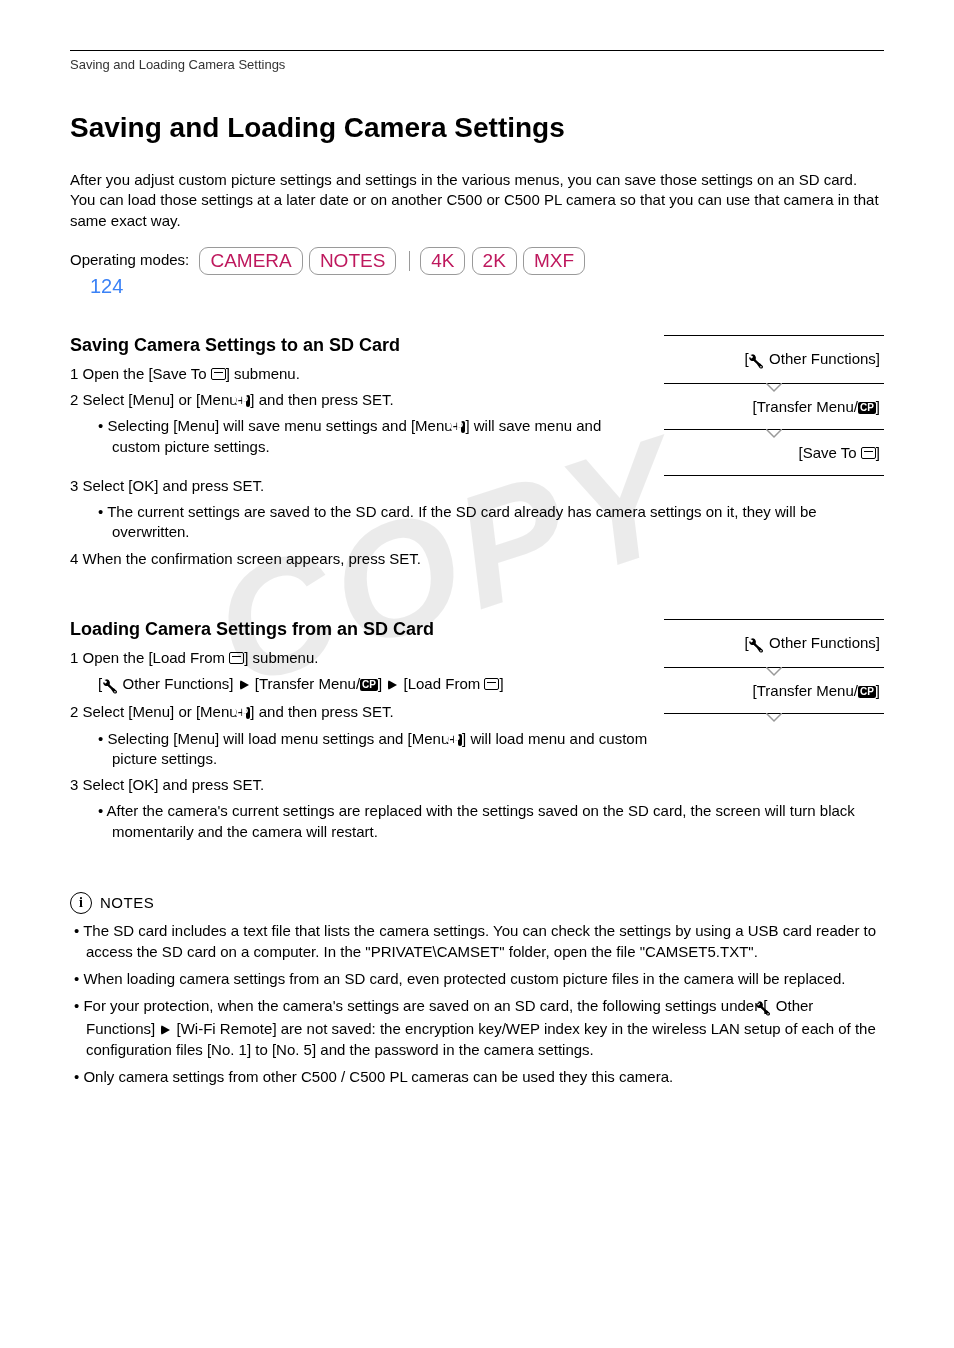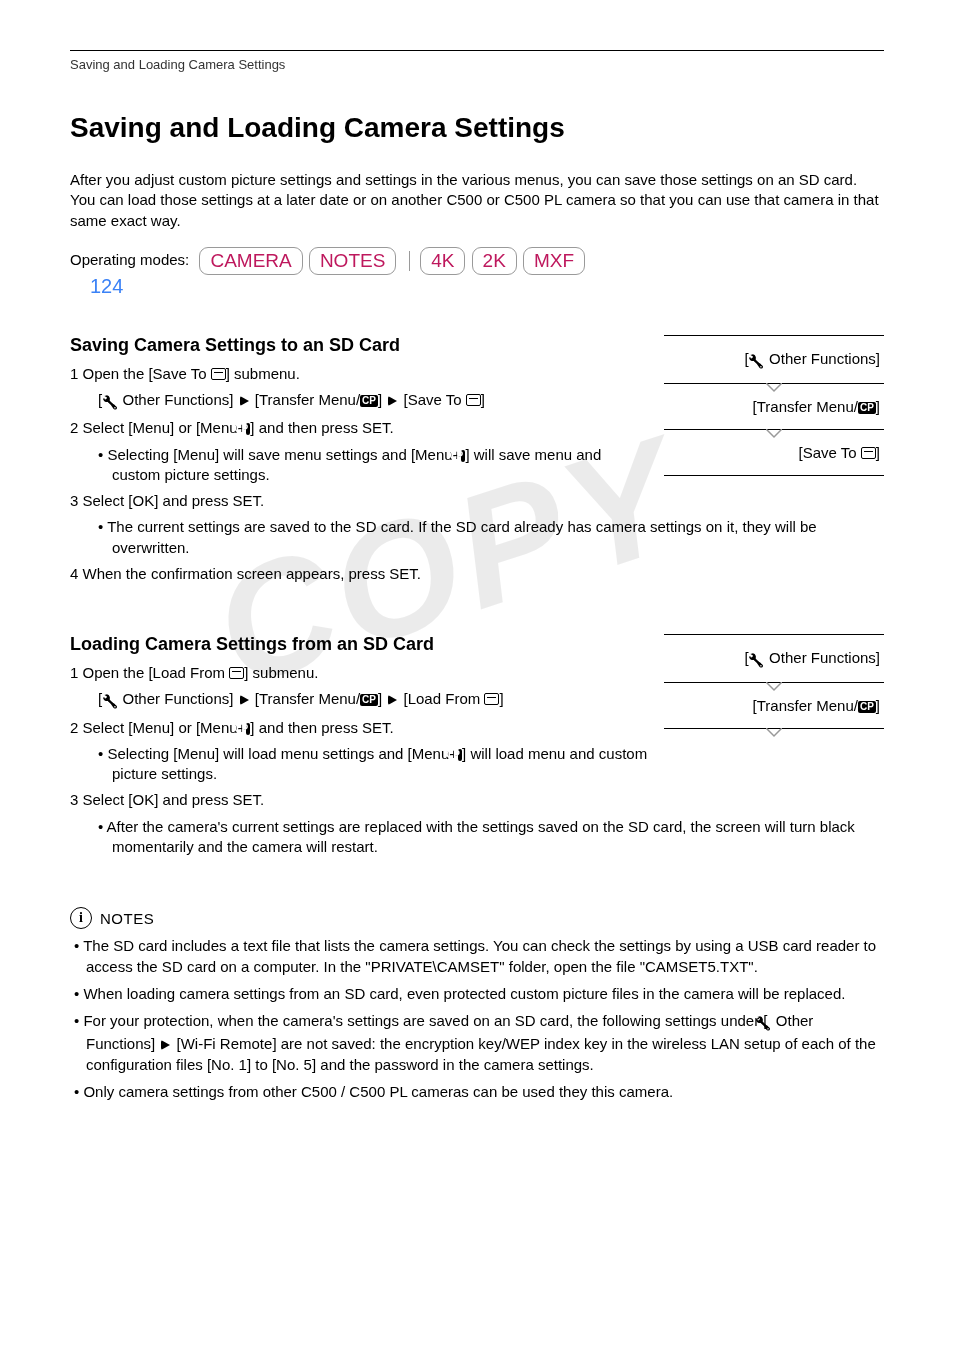--- a/index.html
+++ b/index.html
@@ -215,27 +215,20 @@
   </div>
 
   <div class="section">
     <div class="columns">
       <div class="col-left">
         <h2>Saving Camera Settings to an SD Card</h2>
 
         <p class="step">
           <span>1 Open the [Save To </span><span class="icon-sd"></span><span>] submenu.</span>
         </p>
-        <p class="sub" style="margin-left:14px; text-indent:0;">
-          [<span class="icon-wrench"></span> <span>Other Functions]</span>
-          <span class="icon-arrow"></span>
-          <span>[Transfer Menu/</span><span class="icon-cp">CP</span><span>]</span>
-          <span class="icon-arrow"></span>
-          <span>[Save To </span><span class="icon-sd"></span><span>]</span>
-        </p>
 
         <p class="step">
           <span>2 Select [Menu] or [Menu+</span><span class="icon-cp">CP</span><span>] and then press SET.</span>
         </p>
         <p class="sub">
           • <span>Selecting [Menu] will save menu settings and [Menu+</span><span class="icon-cp">CP</span><span>] will save menu and custom picture settings.</span>
         </p>
       </div>
 
       <div class="col-right">

